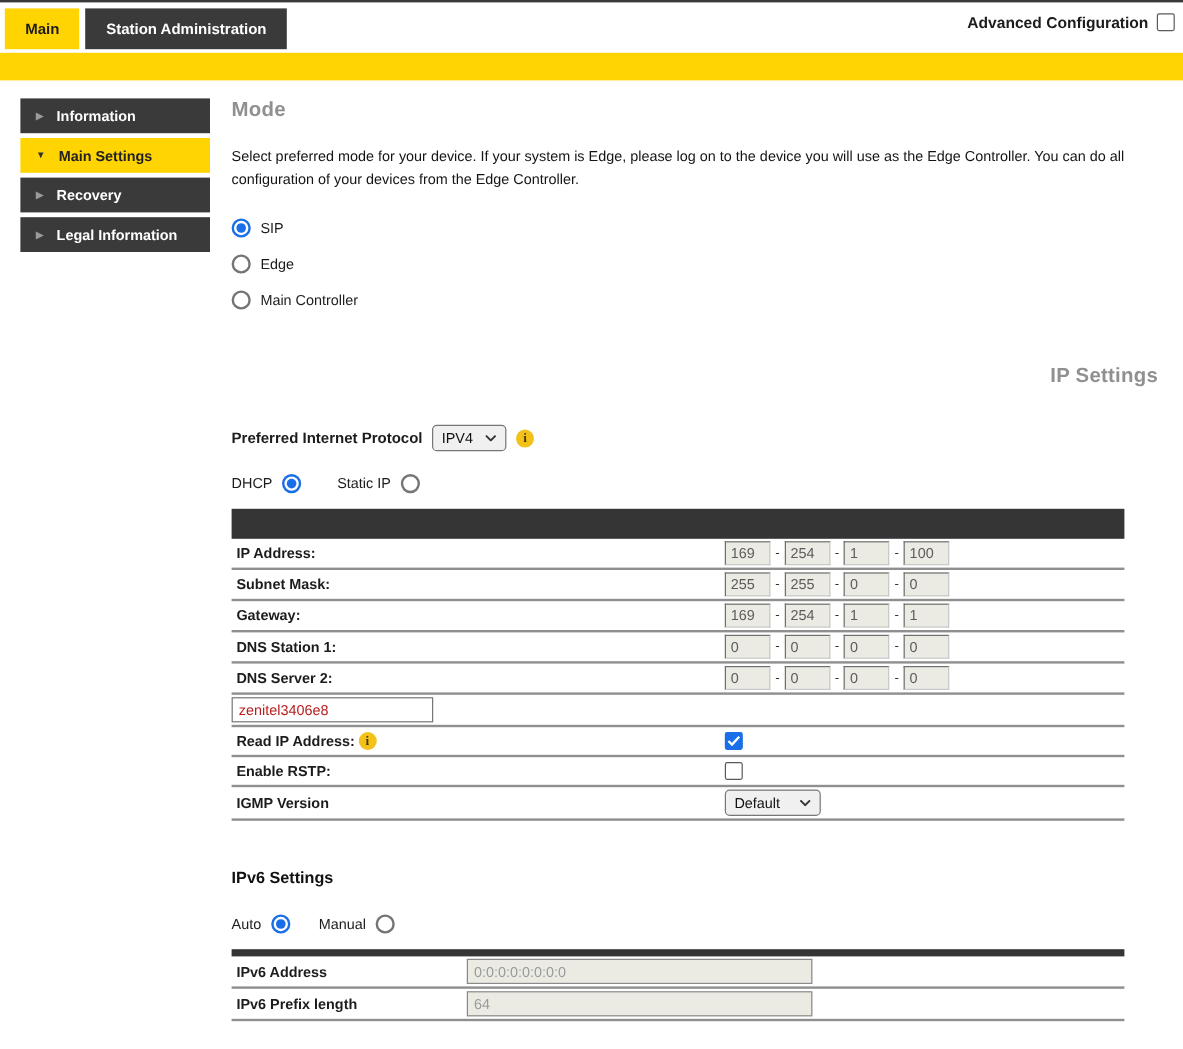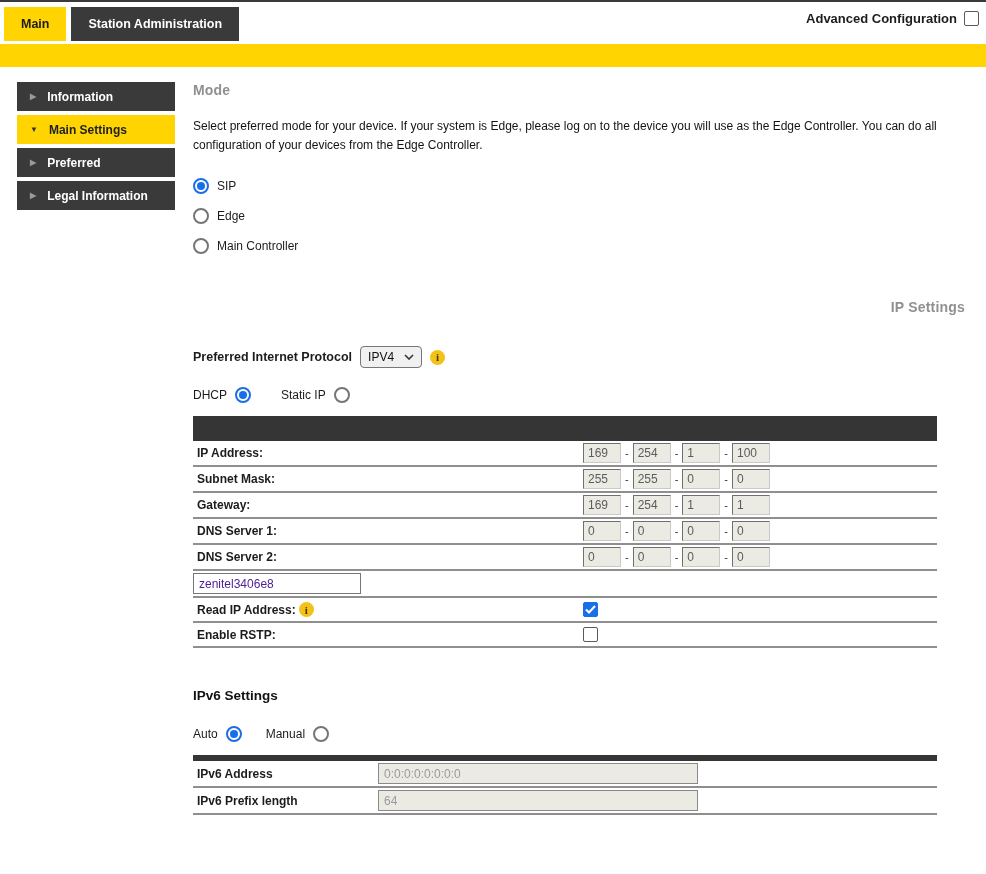--- a/index.html
+++ b/index.html
@@ -34,21 +34,21 @@
     height:29px; margin-bottom:4px; background:#3a3a3a; color:#fff;
     display:flex; align-items:center; padding-left:13px; gap:11px;
     font-size:12px; font-weight:bold; cursor:pointer;
   }
   .side-item .arrow { font-size:8px; color:#9a9a9a; }
   .side-item.active { background:#ffd400; color:#222; }
   .side-item.active .arrow { color:#333; }
 
   .main { flex:1; padding-left:18px; padding-right:21px; }
 
-  h1.section { font-size:14px; font-weight:bold; color:#909090; letter-spacing:0.2px; }
+  h1.section { font-size:17px; font-weight:bold; color:#909090; letter-spacing:0.2px; }
   .desc { margin-top:19px; font-size:12px; line-height:1.55; color:#141414; width:772px; }
 
   
   .radio {
     width:16px; height:16px; border-radius:50%; border:2px solid #757575; background:#fff;
     display:inline-flex; align-items:center; justify-content:center; flex:none; cursor:pointer;
   }
   .radio.checked { border-color:#1a6fe8; }
   .radio.checked::after { content:""; width:8px; height:8px; border-radius:50%; background:#1a6fe8; }
   .mode-options { margin-top:17px; }
@@ -69,39 +69,39 @@
   }
 
   .proto-row { display:flex; align-items:center; gap:8px; margin-top:31px; }
   .proto-label { font-size:12.5px; font-weight:bold; }
 
   
   .tbl { width:744px; margin-top:13px; }
   .tbl-head { height:25px; background:#353535; }
   .row {
     display:flex; align-items:center; min-height:25px;
-    border-bottom:2px solid #8f8f8f; padding:2px 0;
+    border-bottom:2px solid #8f8f8f; padding:2px 0;gap:21px;
   }
   .row .lbl { font-size:12px; font-weight:bold; padding-left:4px; display:flex; align-items:center; gap:3px; }
   .ipv4 .lbl { width:390px; flex:none; }
   .ipv6 .lbl { width:175px; flex:none; }
   .fields { display:flex; align-items:center; gap:4px; }
   input.octet {
     width:38px; height:20px; font-size:12px; padding:1px 4px;
     font-family:"Liberation Sans", sans-serif;
     border:1px solid; border-color:#6f6f6f #c9c9c9 #c9c9c9 #6f6f6f;
     background:#ebebe4; color:#5c5c5c;
   }
   .dash { font-size:11px; color:#333; }
   input.txt {
     height:21px; font-size:12px; padding:1px 5px; font-family:"Liberation Sans", sans-serif;
-    border:1px solid #767676; background:#fff; color:#4c1d95;
+    border:1px solid #767676; background:#fff; color:#b91c1c;
   }
   input.txt.host { width:168px; }
-  input.txt.wide { width:320px;margin-left:10px; }
+  input.txt.wide { width:288px; }
   input.txt.dis { background:#ebebe4; color:#9a9a9a; border-color:#8a8a8a; }
   .ipv6-wrap { border-top:6px solid #353535; }
 
   h2.sub { font-size:13.5px; font-weight:bold; color:#111; margin-top:40px; }
 </style>
 </head>
 <body>
 
 <div class="topline"></div>
 
@@ -127,21 +127,21 @@
     <div class="side-item">
       <span class="arrow">▶</span>
       <span>Information</span>
     </div>
     <div class="side-item active">
       <span class="arrow">▼</span>
       <span>Main Settings</span>
     </div>
     <div class="side-item">
       <span class="arrow">▶</span>
-      <span>Preferred</span>
+      <span>Recovery</span>
     </div>
     <div class="side-item">
       <span class="arrow">▶</span>
       <span>Legal Information</span>
     </div>
   </div>
 
   <div class="main">
 
     <h1 class="section">Mode</h1>
@@ -219,21 +219,21 @@
           <span class="dash">-</span>
           <input class="octet" disabled="" value="254" style="">
           <span class="dash">-</span>
           <input class="octet" disabled="" value="1" style="">
           <span class="dash">-</span>
           <input class="octet" disabled="" value="1" style="">
         </span>
       </div>
 
       <div class="row">
-        <span class="lbl">DNS Server 1:</span>
+        <span class="lbl">DNS Station 1:</span>
         <span class="fields">
           <input class="octet" disabled="" value="0" style="">
           <span class="dash">-</span>
           <input class="octet" disabled="" value="0" style="">
           <span class="dash">-</span>
           <input class="octet" disabled="" value="0" style="">
           <span class="dash">-</span>
           <input class="octet" disabled="" value="0" style="">
         </span>
       </div>
@@ -265,20 +265,29 @@
               <path d="M1 4.5l3 3 6-6.5" fill="none" stroke="#fff" stroke-width="2"></path>
             </svg>
         </span>
       </div>
 
       <div class="row">
         <span class="lbl">Enable RSTP:</span>
         <span class="cb"></span>
       </div>
 
+      <div class="row">
+        <span class="lbl">IGMP Version</span>
+        <span class="selectbox" style="min-width:80px;">
+          <span>Default</span>
+          <svg width="10" height="6" viewBox="0 0 10 6">
+              <path d="M1 1l4 4 4-4" fill="none" stroke="#333" stroke-width="1.6"></path>
+            </svg>
+        </span>
+      </div>
     </div>
 
     <h2 class="sub">IPv6 Settings</h2>
 
     <div class="inline-radios" style="margin-top:23px;">
       <span>Auto</span>
       <span class="radio checked"></span>
       <span class="gap" style="width:8px;"></span>
       <span>Manual</span>
       <span class="radio"></span>

